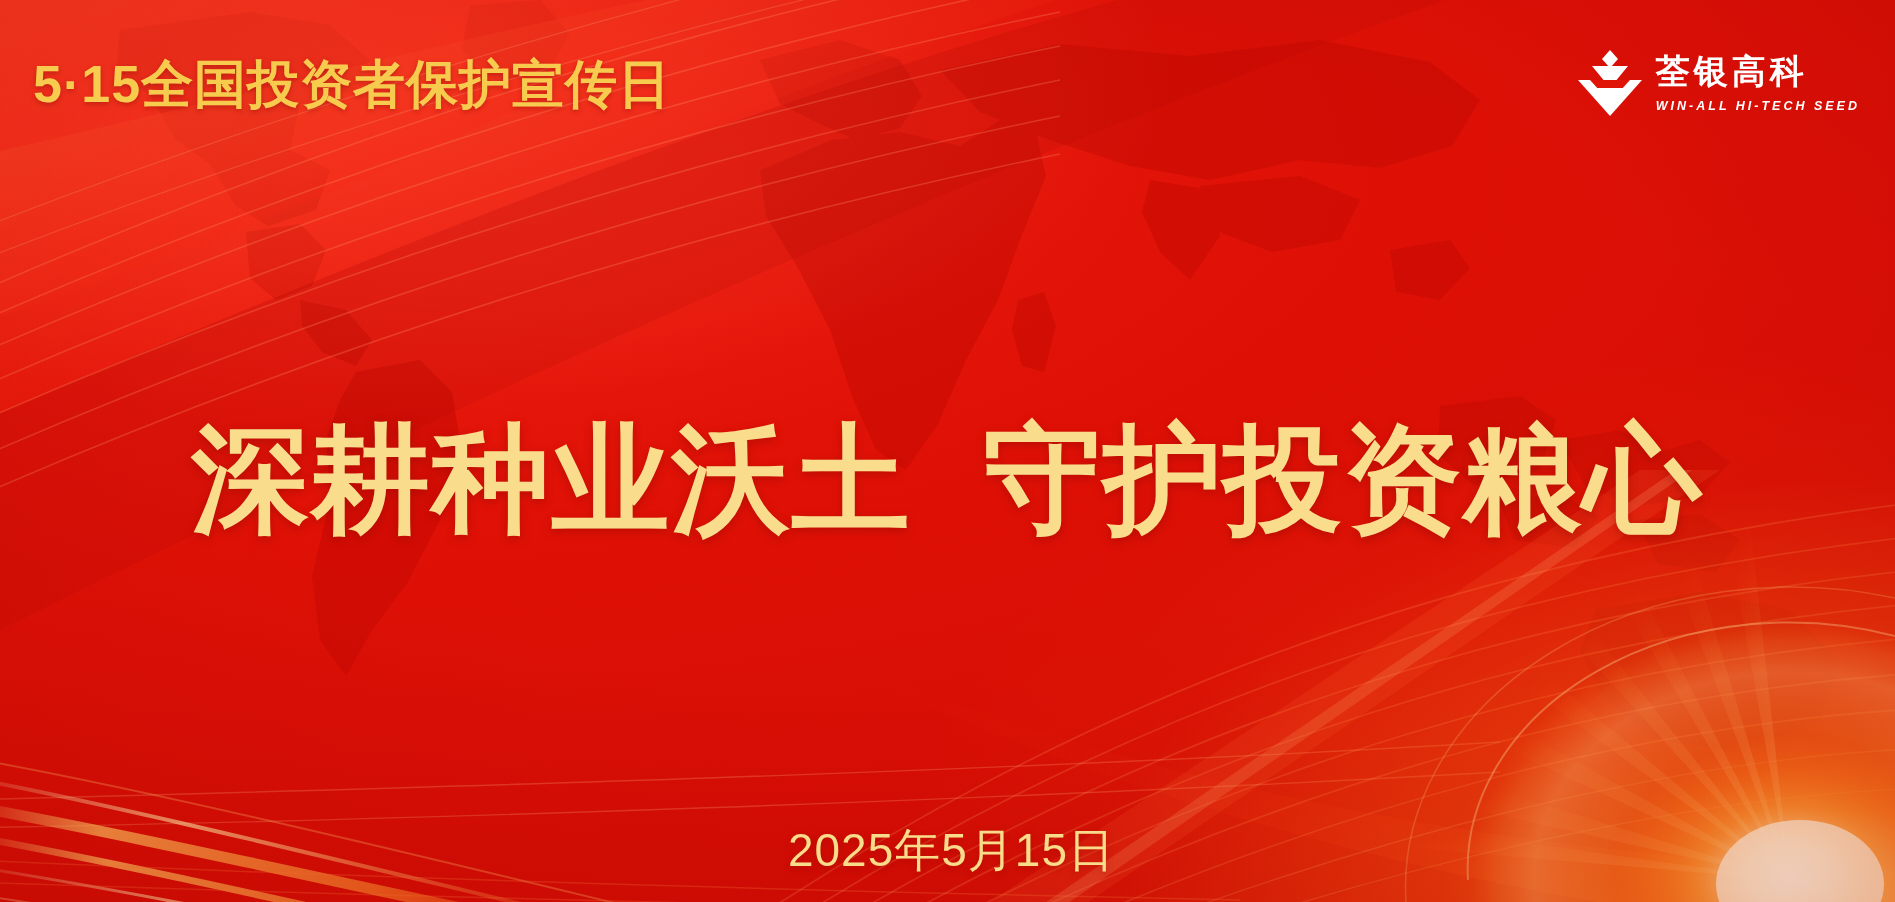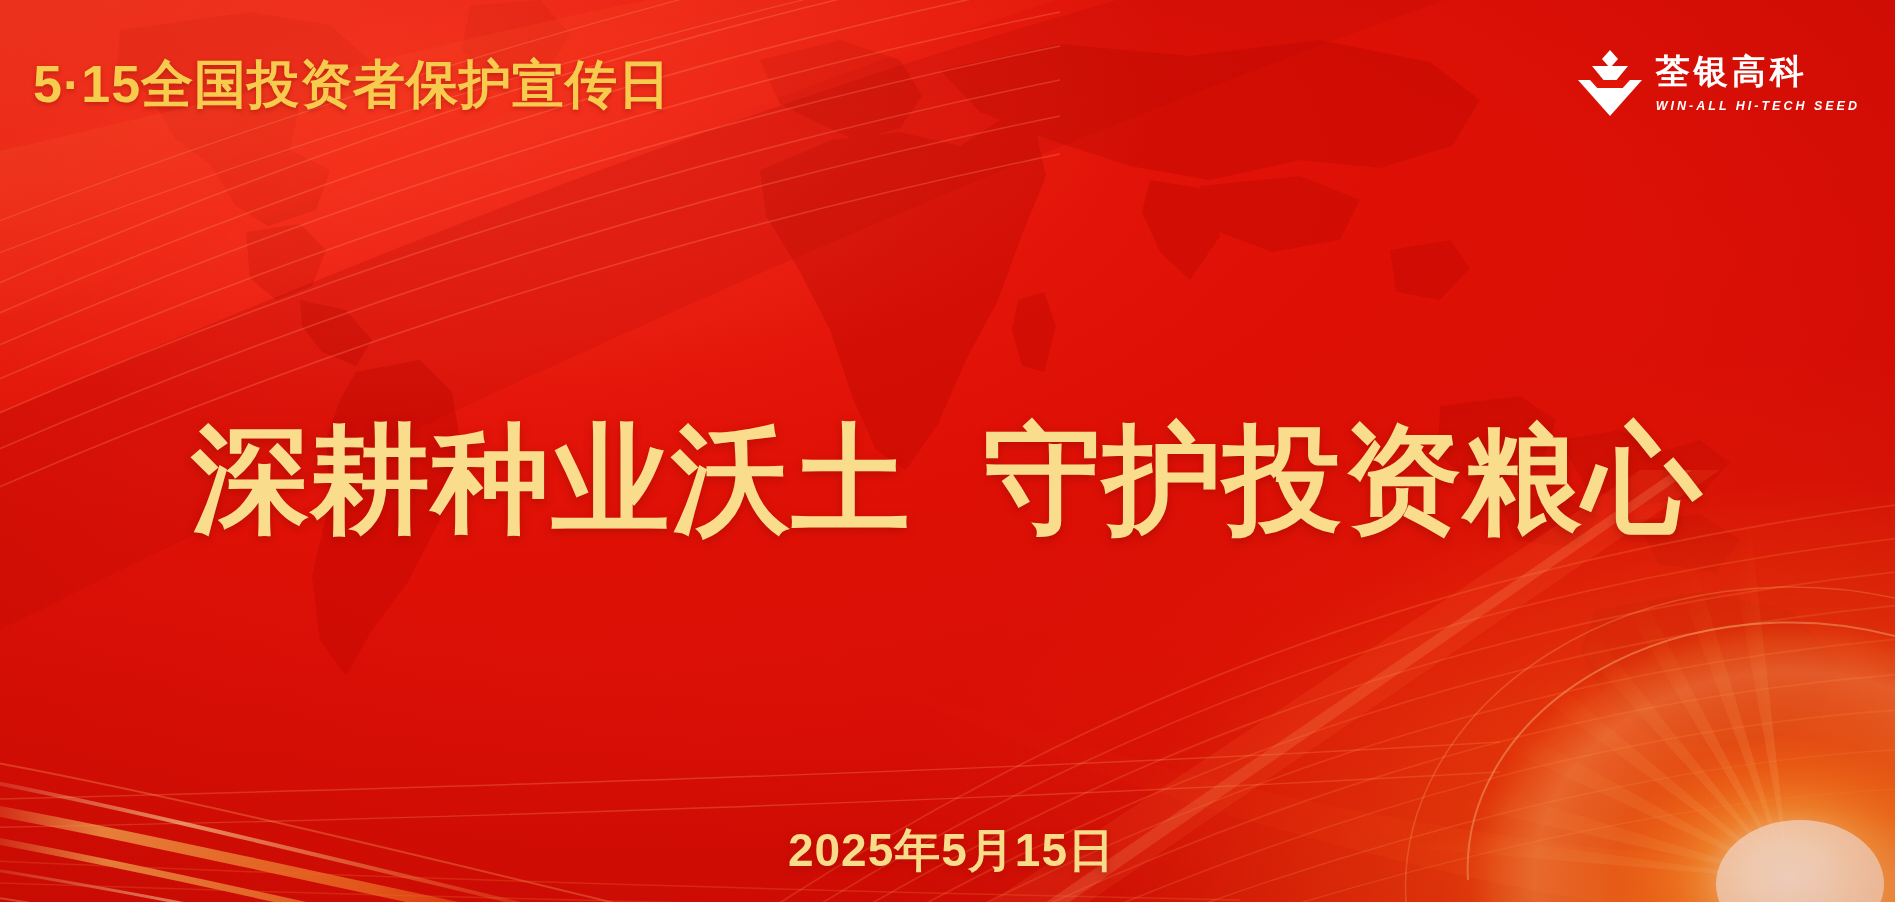--- a/index.html
+++ b/index.html
@@ -86,21 +86,21 @@
     text-shadow:0 3px 10px rgba(130,8,0,.38);
   }
   .main-title .gap{display:inline-block;width:72px;}
 
   .date-line{
     position:absolute;
     left:0;right:0;
     top:820px;
     text-align:center;
     font-size:46px;
-    font-weight:bold;
+    font-weight:normal;
     color:#F9DC8A;
     letter-spacing:1px;
     text-shadow:0 2px 7px rgba(130,8,0,.35);
     margin-left:8px;
   }
 </style>
 </head>
 <body>
 
 <div id="banner">

